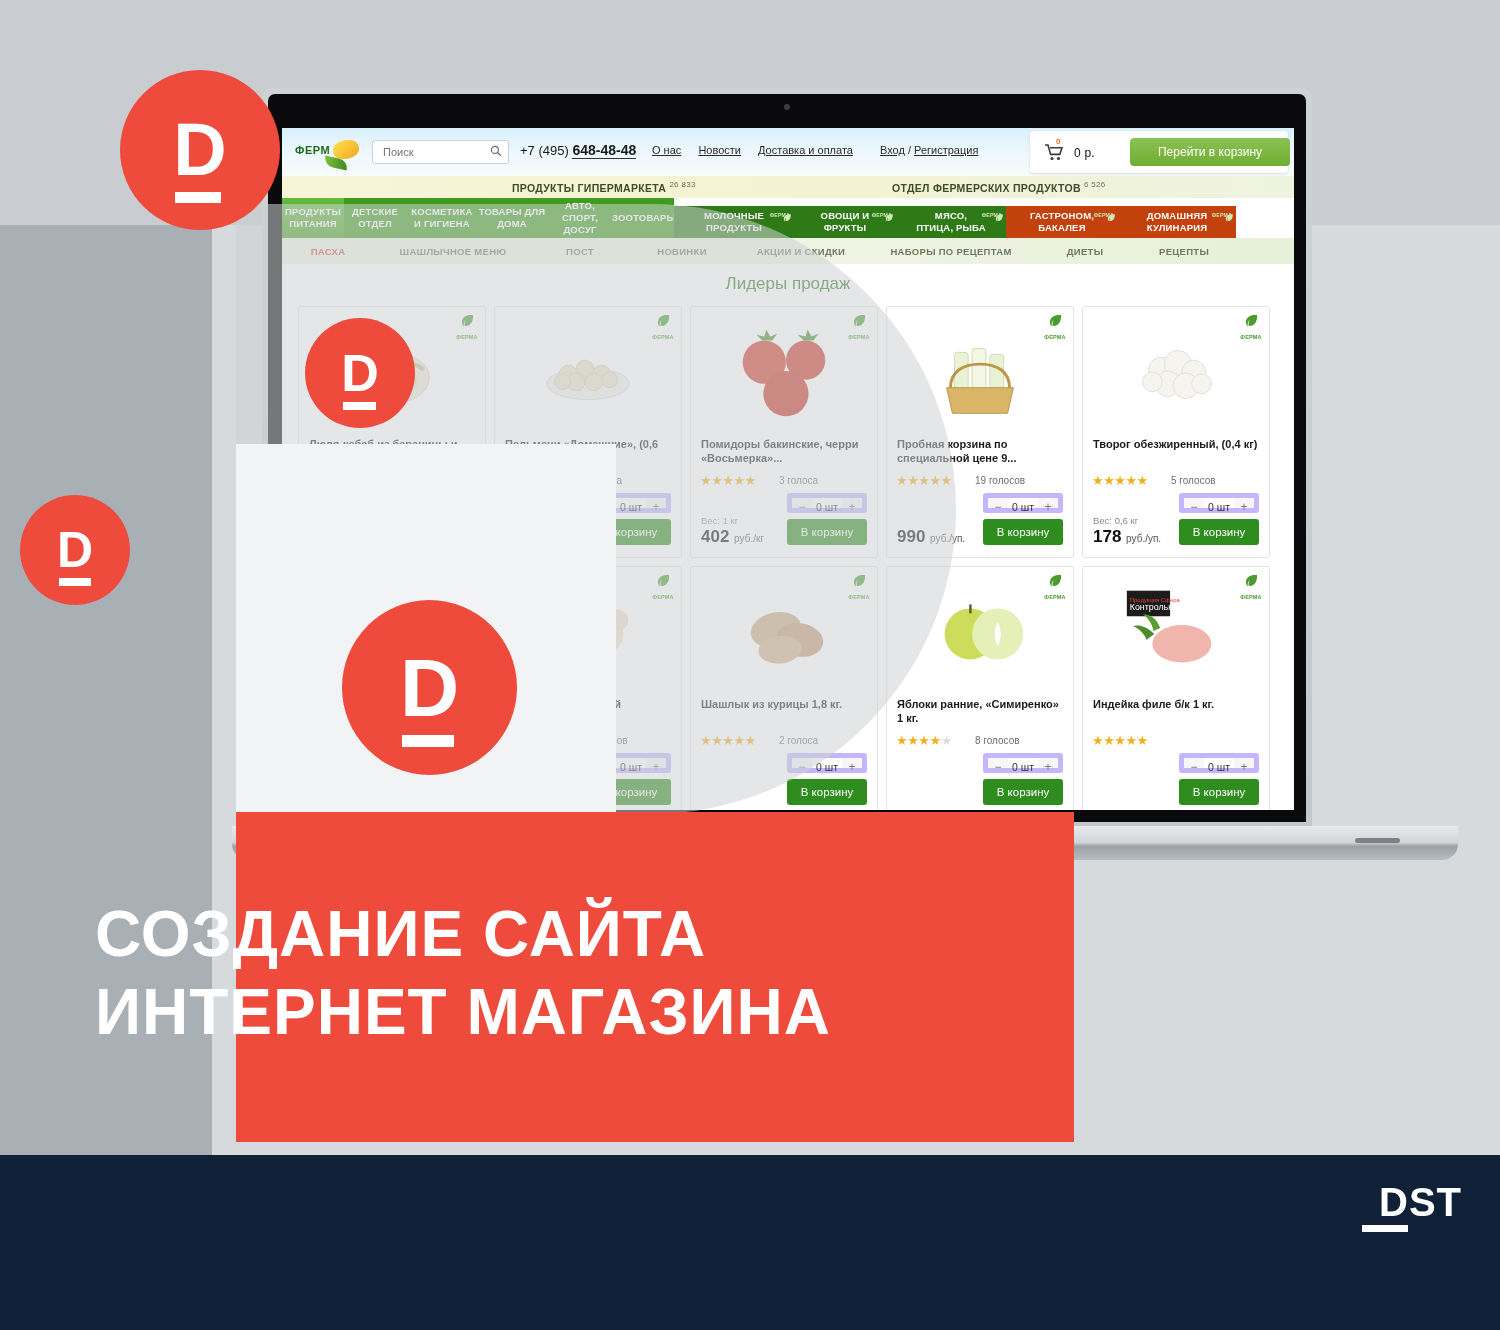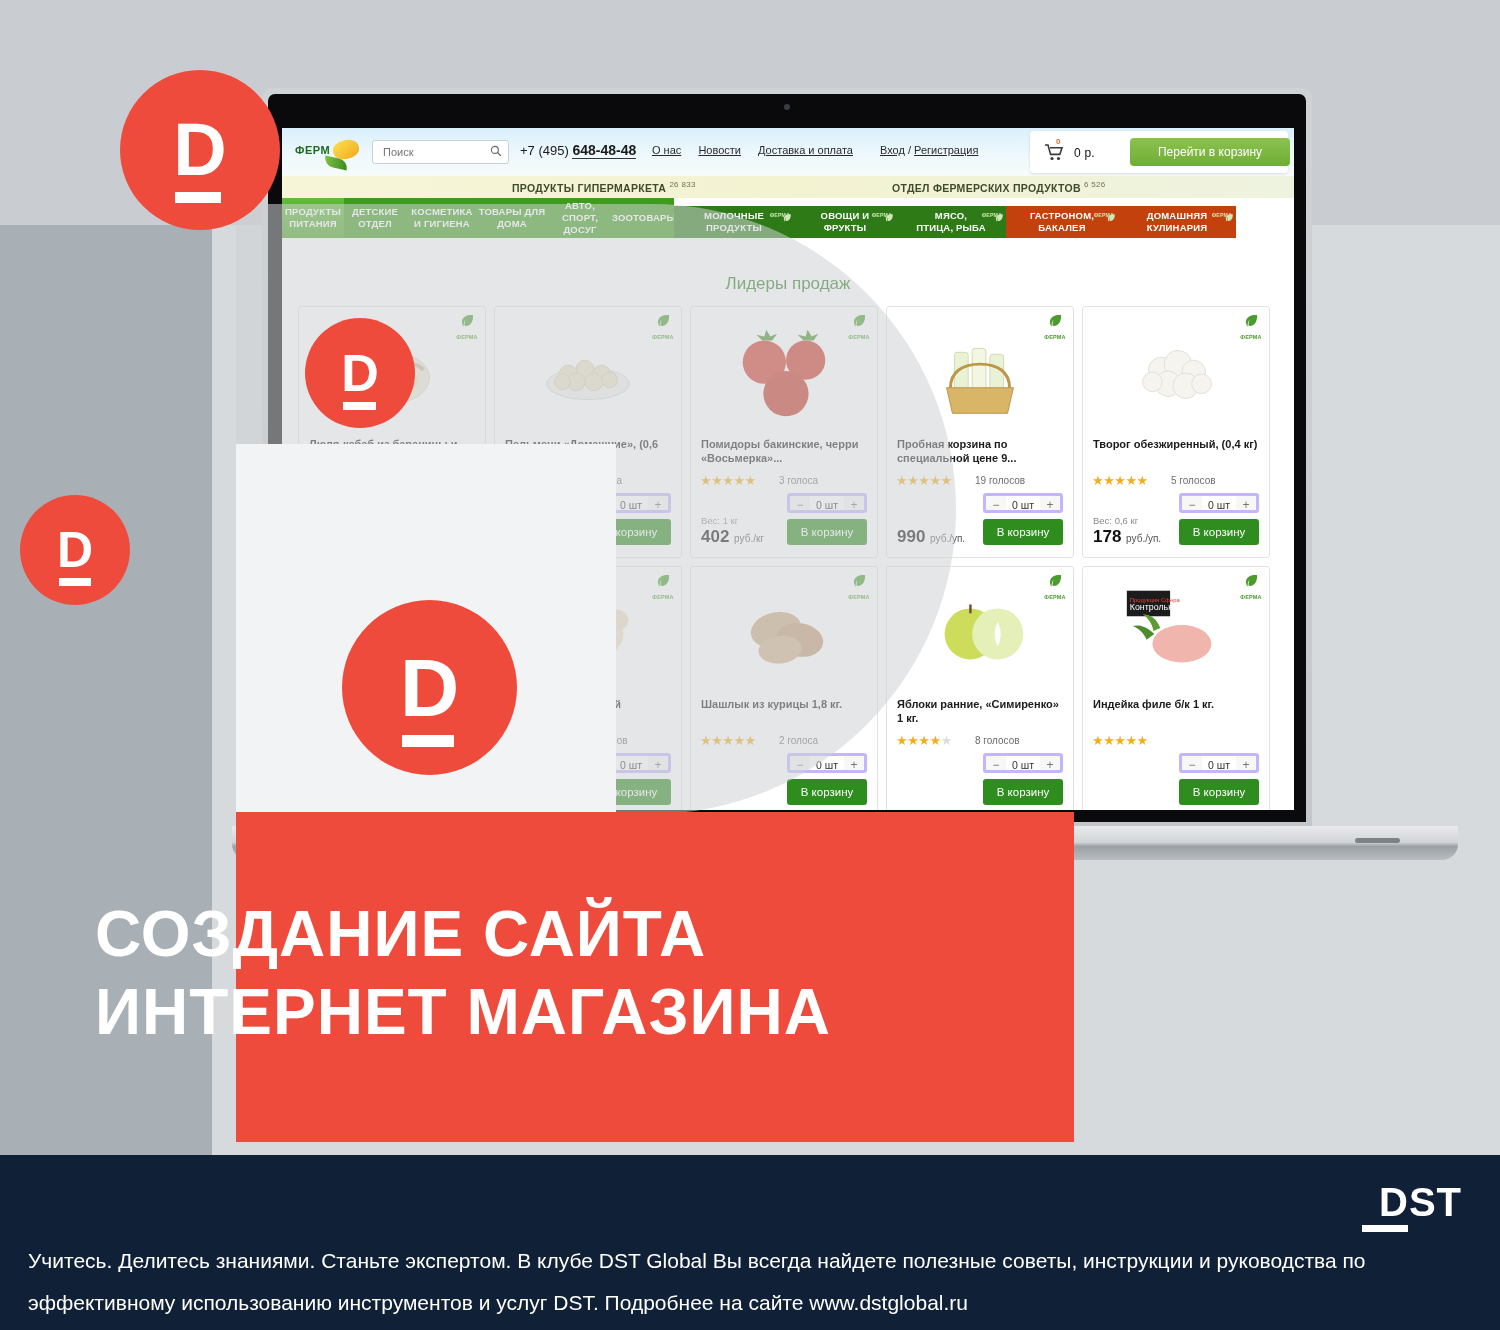--- a/index.html
+++ b/index.html
@@ -111,21 +111,21 @@
     position:relative;box-sizing:border-box;}
   .card-img{position:absolute;left:0;top:6px;width:186px;height:118px;
     display:flex;align-items:center;justify-content:center;overflow:hidden;}
   .farm-badge{position:absolute;right:7px;top:6px;width:22px;height:26px;text-align:center;}
   .farm-badge .fb-txt{font-size:5.5px;font-weight:bold;color:#4b9b2e;letter-spacing:.2px;margin-top:1px;}
   .card-name{position:absolute;left:10px;top:130px;width:168px;font-size:11px;line-height:14px;
     color:#1b1b1b;font-weight:bold;}
   .stars{position:absolute;left:9px;top:166px;font-size:13px;color:#f2ae1c;letter-spacing:-.5px;}
   .stars .off{color:#dcdcdc;}
   .votes{position:absolute;left:88px;top:168px;font-size:10px;color:#6d6d6d;}
-  .qty{position:absolute;right:10px;top:186px;width:80px;height:20px;border:3px solid #c4b5fd;
+  .qty{position:absolute;right:10px;top:186px;width:80px;height:20px;border:5px solid #c4b5fd;
     border-radius:3px;display:flex;background:#fff;box-sizing:border-box;justify-content:space-between;}
   .qty .b{width:20px;line-height:18px;text-align:center;font-size:12px;color:#777;background:#f7f7f7;}
   .qty .v{flex:1;line-height:18px;text-align:center;font-size:10.5px;color:#333;}
   .weight{position:absolute;left:10px;top:208px;font-size:9.5px;color:#8a8a8a;}
   .price{position:absolute;left:10px;top:220px;font-size:17px;font-weight:bold;color:#111;}
   .price span{font-size:10px;font-weight:normal;color:#555;}
   .buy{position:absolute;right:10px;top:212px;width:80px;height:26px;border-radius:3px;
     background:#2f8c1f;color:#fff;font-size:11.5px;display:flex;align-items:center;justify-content:center;}
   .big-d-arc{
     position:absolute;left:236px;top:204px;width:720px;height:610px;
@@ -290,20 +290,30 @@
         <div class="nav-cell nav-right hl" style="width: 118px;">
           <span class="farm-tag">ФЕРМА</span>
           <svg class="farm-leaf" viewBox="0 0 12 12">
             <path d="M10.5 1.5C6 1 2 3 2.2 7.2c.1 2 1.4 3.2 1.4 3.2S3 7 5 5c0 0-1 2.2-.8 4.6C7.8 10.3 11 7 10.5 1.5z" fill="#cfe9b6"></path>
           </svg>
           <span>ДОМАШНЯЯ</span>
           <span>КУЛИНАРИЯ</span>
         </div>
       </div>
 
+    <div class="subnav" id="subnav">
+        <div class="sub-item acc" style="width: 92px;">ПАСХА</div>
+        <div class="sub-item" style="width: 158px;">ШАШЛЫЧНОЕ МЕНЮ</div>
+        <div class="sub-item" style="width: 96px;">ПОСТ</div>
+        <div class="sub-item" style="width: 108px;">НОВИНКИ</div>
+        <div class="sub-item" style="width: 130px;">АКЦИИ И СКИДКИ</div>
+        <div class="sub-item" style="width: 170px;">НАБОРЫ ПО РЕЦЕПТАМ</div>
+        <div class="sub-item" style="width: 98px;">ДИЕТЫ</div>
+        <div class="sub-item" style="width: 100px;">РЕЦЕПТЫ</div>
+      </div>
 
     <div class="content">
       <div class="sec-title">Лидеры продаж</div>
       <div class="grid" id="grid">
           <div class="card">
             <div class="card-img">
               <svg viewBox="0 0 120 100" width="118" height="100">
                 <ellipse cx="60" cy="56" rx="38" ry="26" fill="#efe7da" stroke="#ddd2c0"></ellipse>
                 <path d="M30 48c10-12 52-12 62 0" fill="none" stroke="#c8b89c" stroke-width="4"></path>
                 <ellipse cx="60" cy="58" rx="26" ry="16" fill="#e6d9c2"></ellipse>
@@ -586,14 +596,13 @@
     </div>
   </div>
 
   <div class="headline">
     <div>СОЗДАНИЕ САЙТА</div>
     <div>ИНТЕРНЕТ МАГАЗИНА</div>
   </div>
 
   <div class="dst-logo">DST</div>
   <div class="dst-bar"></div>
-  <div class="footer-txt">Учитесь. Делитесь знаниями. Станьте экспертом. В клубе DST Global Вы всегда найдете полезные советы, инструкции и руководства по эффективному использованию инструментов и услуг DST. Подробнее на сайте www.dstglobal.ru</div>
 </div>
 
 </body></html>

